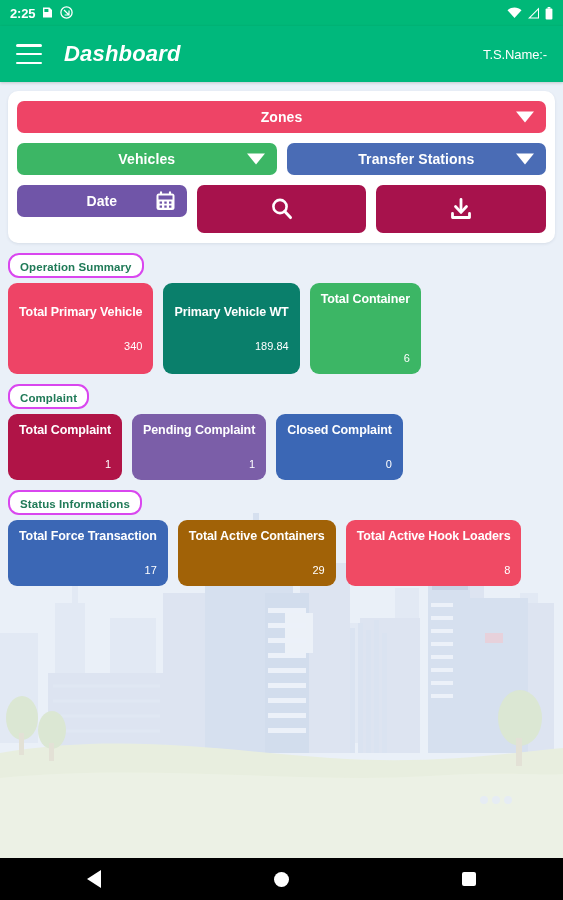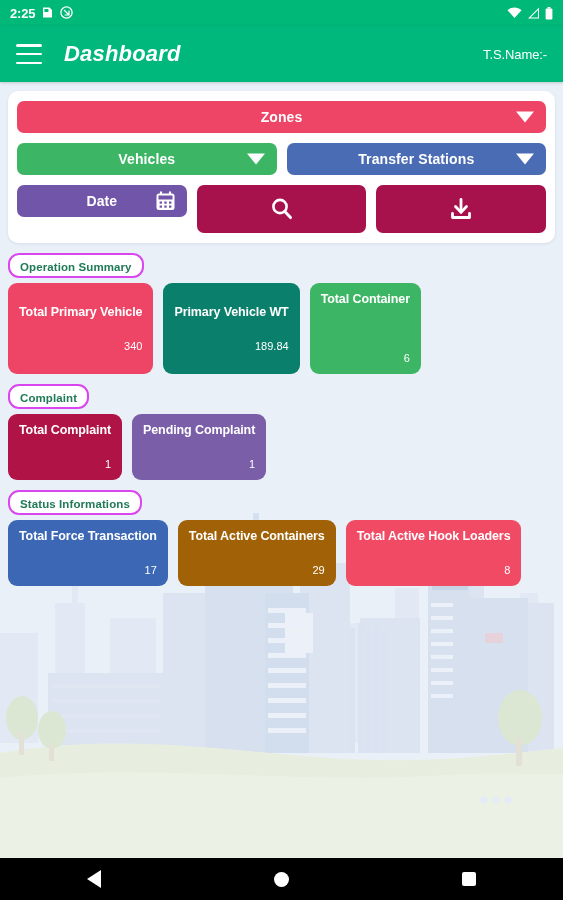--- a/index.html
+++ b/index.html
@@ -451,20 +451,24 @@
       <span class="section-chip">Complaint</span>
       <div class="card-row">
         <div class="stat-card" style="background:#b01447;">
           <span class="stat-title">Total Complaint</span>
           <span class="stat-value">1</span>
         </div>
         <div class="stat-card" style="background:#7b5ea8;">
           <span class="stat-title">Pending Complaint</span>
           <span class="stat-value">1</span>
         </div>
+        <div class="stat-card" style="background:#3b67b5;">
+          <span class="stat-title">Closed Complaint</span>
+          <span class="stat-value">0</span>
+        </div>
       </div>
     </div>
 
     <div class="section">
       <span class="section-chip">Status Informations</span>
       <div class="card-row">
         <div class="stat-card" style="background:#3b67b5;">
           <span class="stat-title">Total Force Transaction</span>
           <span class="stat-value">17</span>
         </div>

